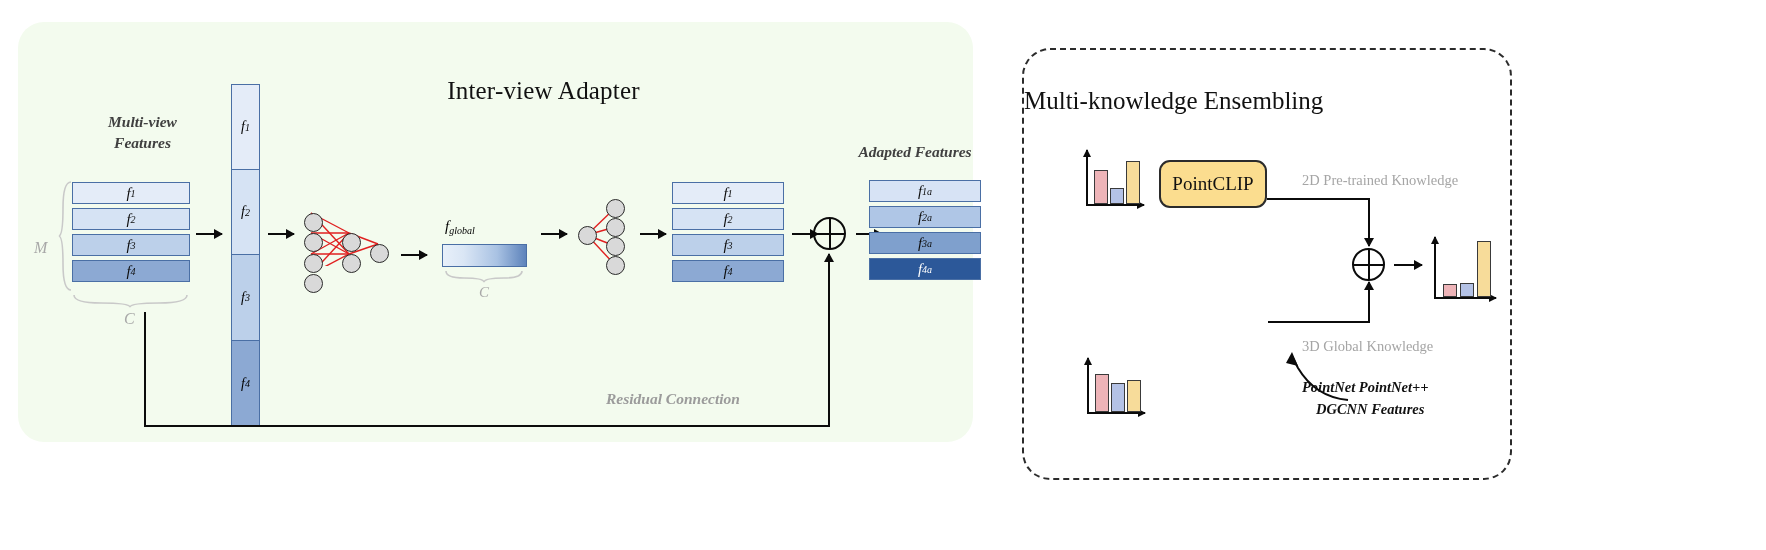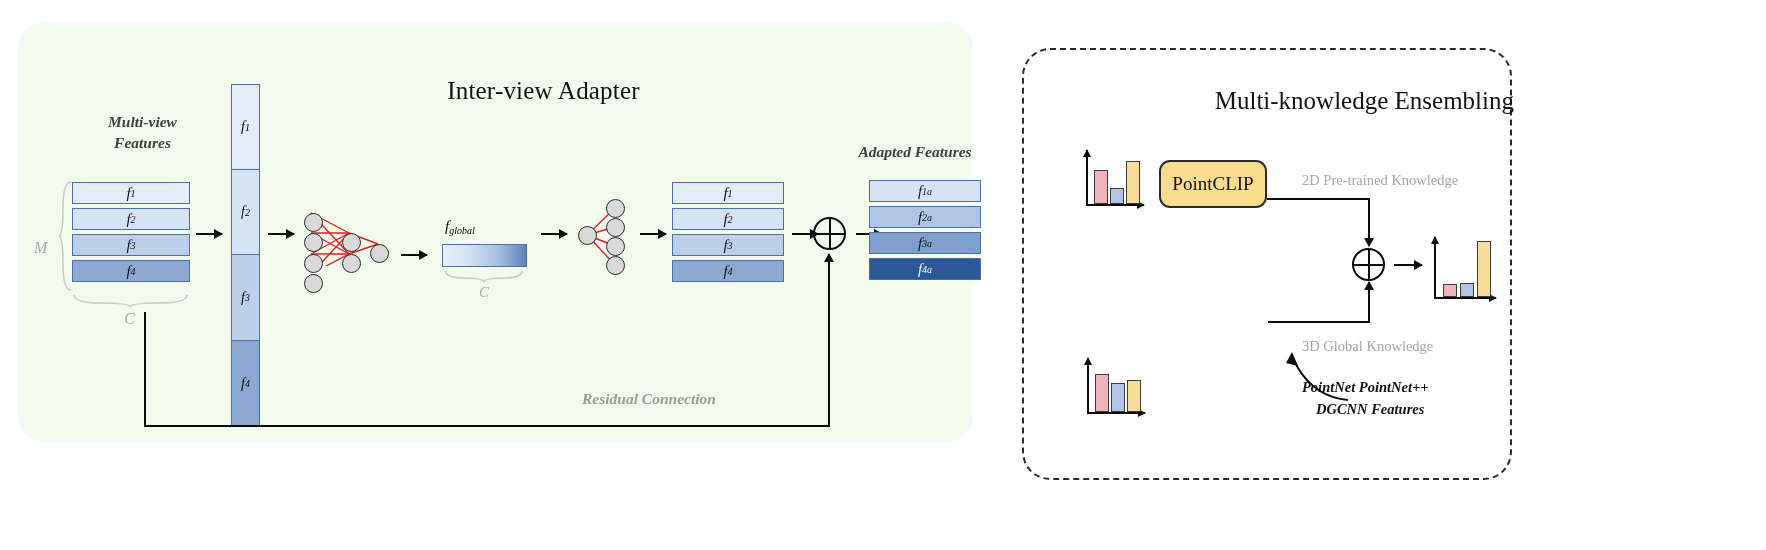--- a/index.html
+++ b/index.html
@@ -91,21 +91,21 @@
     position:absolute; font-style:italic; font-weight:700;
     font-size:15.5px; color:#9b9b9b;
   }
 
   
   #right-panel{
     position:absolute; left:1022px; top:48px; width:490px; height:432px;
     border:2px dashed #2b2b2b; border-radius:28px; background:#fff;
   }
   #right-title{
-    position:absolute; left:0; top:37px; width:490px; text-align:right;
+    position:absolute; left:0; top:37px; width:490px; text-align:left;
     font-size:25px; color:#111;
   }
   .rbox{
     position:absolute; border:2.2px solid #2b2b2b; border-radius:11px;
     display:flex; align-items:center; justify-content:center;
     text-align:center; line-height:1.12; font-size:19px; color:#111;
   }
   .know-label{
     position:absolute; font-size:14.5px; color:#a5a5a5; white-space:nowrap;
   }
@@ -290,21 +290,21 @@
       <span>f</span>
         <span class="fsub">4</span>
         <span class="fsup">a</span>
     </div>
   </div>
 
   <div class="plainline" style="left:126px; top:290px; width:2px; height:115px;"></div>
   <div class="plainline" style="left:126px; top:403px; width:686px; height:2px;"></div>
   <div class="arrow-up" style="left:810px; top:232px; height:172px;"></div>
 
-  <div class="residual-label" style="left:564px; top:368px;">Residual Connection</div>
+  <div class="residual-label" style="left:588px; top:368px;">Residual Connection</div>
 </div>
 
 <div id="right-panel">
 
   <div id="right-title">Multi-knowledge Ensembling</div>
 
   <div class="minichart" style="left:56px; top:98px; width:66px; height:62px;">
     <div class="mc-axis-v" style="left:6px; top:2px; height:56px;"></div>
     <div class="mc-axis-h" style="left:6px; bottom:4px; width:58px;"></div>
     <div class="mc-bar" style="left:14px; bottom:6px; width:14px; height:34px; background:#eeb4b8;"></div>

